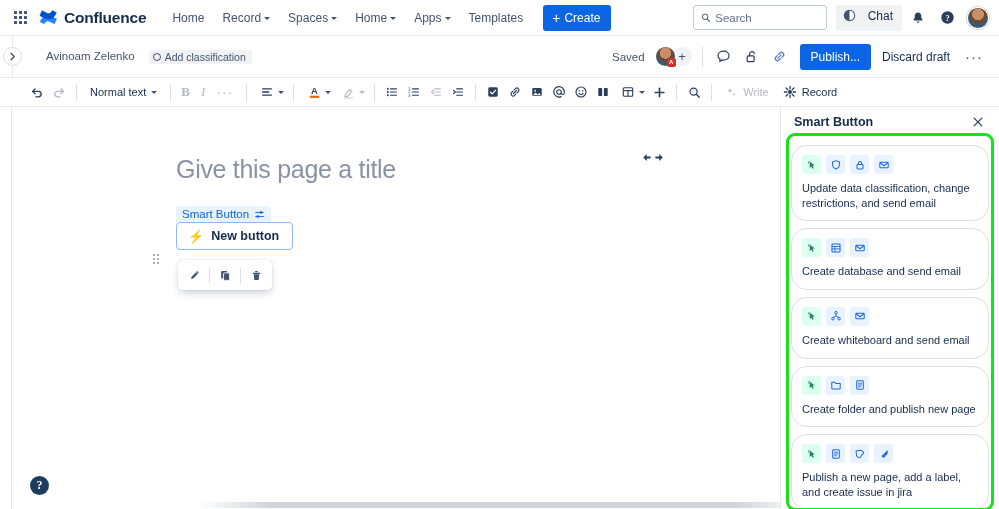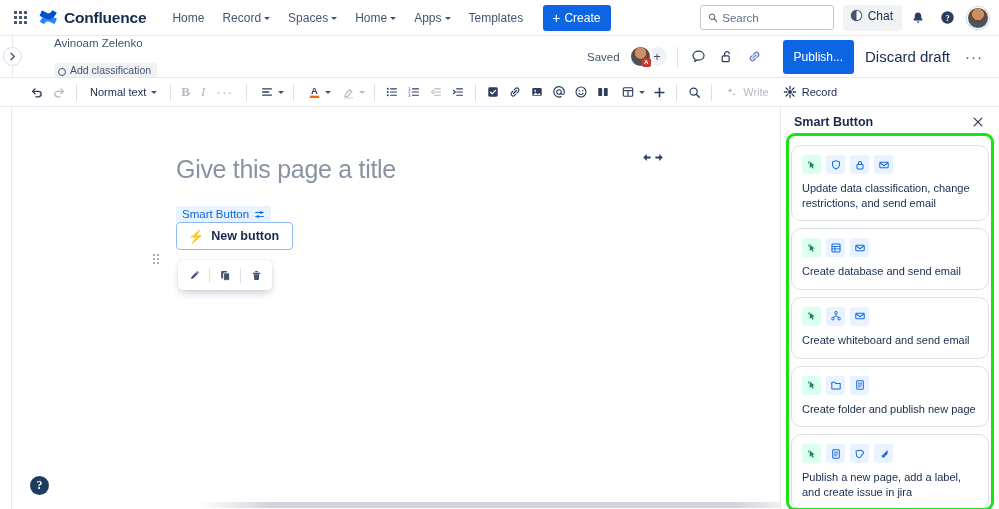--- a/index.html
+++ b/index.html
@@ -52,21 +52,21 @@
     width: 134px; height: 25px; border: 1px solid #c2c7d0; border-radius: 3px;
     display: flex; align-items: center; padding: 0 7px; gap: 5px; background: #fff; cursor: text;
   }
   .searchbox input {
     border: none; outline: none; font-size: 11.5px; color: #44546F; width: 100%;
     font-family: "Liberation Sans", sans-serif; background: transparent;
   }
   .searchbox input::placeholder { color: #626f86; }
 
   .chat-btn {
-    display: flex; align-items: center; gap: 5px; background: #f1f2f4; border-radius: 3px;
+    display: flex; align-items: center; gap: 12px; background: #f1f2f4; border-radius: 3px;
     padding: 4px 9px 8px 7px; cursor: pointer; margin-left: 6px; height: 26px;
   }
   .chat-btn span { font-size: 12px; color: #172B4D; font-weight: 500; }
   .icon-btn {
     width: 26px; height: 26px; border-radius: 3px; display: flex; align-items: center;
     justify-content: center; cursor: pointer;
   }
   .avatar-top {
     width: 22px; height: 22px; border-radius: 50%; margin-left: 4px; cursor: pointer;
     background: radial-gradient(circle at 50% 32%, #c98f6a 0 34%, #6b4a33 36% 52%, #3f5871 54% 100%);
@@ -77,24 +77,24 @@
   .pageheader {
     height: 42px; display: flex; align-items: center; border-bottom: 1px solid #e6e8eb;
     padding-left: 30px; padding-right: 12px; position: relative; background: #fff;
   }
   .expand-nav {
     position: absolute; left: 3px; top: 11px; width: 19px; height: 19px; border-radius: 50%;
     border: 1px solid #dcdfe4; background: #fff; display: flex; align-items: center;
     justify-content: center; cursor: pointer; z-index: 6;
   }
   .rail-line { position: absolute; left: 12px; top: 0; width: 1px; height: 42px; background: #e6e8eb; }
-  .breadcrumb-block { display: flex; flex-direction: column; gap: 14px; margin-left: 24px; }
+  .breadcrumb-block { display: flex; flex-direction: row; gap: 14px; margin-left: 16px; }
   .breadcrumb-user { font-size: 11.5px; color: #44546F; cursor: pointer; }
   .classification {
-    display: inline-flex; align-items: flex-end; gap: 4px; background: #f1f2f4; border-radius: 3px;
+    display: inline-flex; align-items: center; gap: 4px; background: #f1f2f4; border-radius: 3px;
     padding: 1px 6px 1px 4px; font-size: 10.5px; color: #44546F; cursor: pointer; width: fit-content;
   }
   .ring { width: 8px; height: 8px; border: 1.4px solid #44546F; border-radius: 50%; display: inline-block; }
 
   .header-right { margin-left: auto; display: flex; align-items: center; gap: 2px; }
   .saved-label { font-size: 11.5px; color: #44546F; margin-right: 7px; }
   .avatar-stack { display: flex; align-items: center; position: relative; }
   .avatar-ed {
     width: 23px; height: 23px; border-radius: 50%;
     background: radial-gradient(circle at 50% 32%, #c98f6a 0 34%, #6b4a33 36% 52%, #3f5871 54% 100%);
@@ -105,24 +105,24 @@
     border-radius: 2px; color: #fff; font-size: 6px; line-height: 9px; text-align: center; font-weight: 700; z-index: 3;
   }
   .add-person {
     width: 23px; height: 23px; border-radius: 50%; background: #f1f2f4; margin-left: -6px;
     display: flex; align-items: center; justify-content: center; font-size: 13px; color: #44546F;
     cursor: pointer; border: 2px solid #fff; z-index: 1;
   }
   .vdiv { width: 1px; height: 20px; background: #dcdfe4; margin: 0 6px; }
   .publish-btn {
     background: #0C66E4; color: #fff; border: none; border-radius: 3px; font-size: 12px; font-weight: 500;
-    padding: 0 11px; height: 34px; cursor: pointer; margin-left: 13px; font-family: "Liberation Sans", sans-serif;
+    padding: 0 11px; height: 26px; cursor: pointer; margin-left: 5px; font-family: "Liberation Sans", sans-serif;
   }
   .discard-btn {
-    background: transparent; border: none; color: #172B4D; font-size: 15px; font-weight: 500;
+    background: transparent; border: none; color: #172B4D; font-size: 12px; font-weight: 500;
     padding: 0 9px; height: 26px; cursor: pointer; border-radius: 3px; font-family: "Liberation Sans", sans-serif;
   }
   .more-dots { font-size: 15px; color: #44546F; letter-spacing: 1px; padding: 0 4px; cursor: pointer; line-height: 1; }
 
   
   .toolbar {
     height: 29px; display: flex; align-items: center; border-bottom: 1px solid #e6e8eb;
     padding-left: 26px; gap: 0; background: #fff;
   }
   .tb { width: 22px; height: 22px; border-radius: 3px; display: flex; align-items: center;
@@ -202,21 +202,21 @@
                  align-items: center; justify-content: center; border-radius: 3px; }
 
   .suggest-outline {
     position: absolute; left: 5px; top: 26px; width: 208px; height: 378px;
     border: 3px solid #17e317; border-radius: 9px; pointer-events: none; z-index: 5;
   }
 
   .cards { padding: 8px 10px 6px 10px; display: flex; flex-direction: column; gap: 7px;
            overflow: hidden; }
   .card {
-    border: 1px solid #dcdfe4; border-radius: 10px; background: #fff; padding: 9px 10px 10px 10px;
+    border: 1px solid #dcdfe4; border-radius: 16px; background: #fff; padding: 9px 10px 10px 10px;
     cursor: pointer;
   }
   .card-icons { display: flex; align-items: center; gap: 5px; margin-bottom: 7px; }
   .ic { width: 19px; height: 19px; border-radius: 3px; display: flex; align-items: center;
         justify-content: center; flex: 0 0 19px; }
   .ic.green { background: #DCFFF1; }
   .ic.blue { background: #E9F2FF; }
   .card-text { font-size: 11px; line-height: 1.33; color: #172B4D; }
 </style>
 </head>

